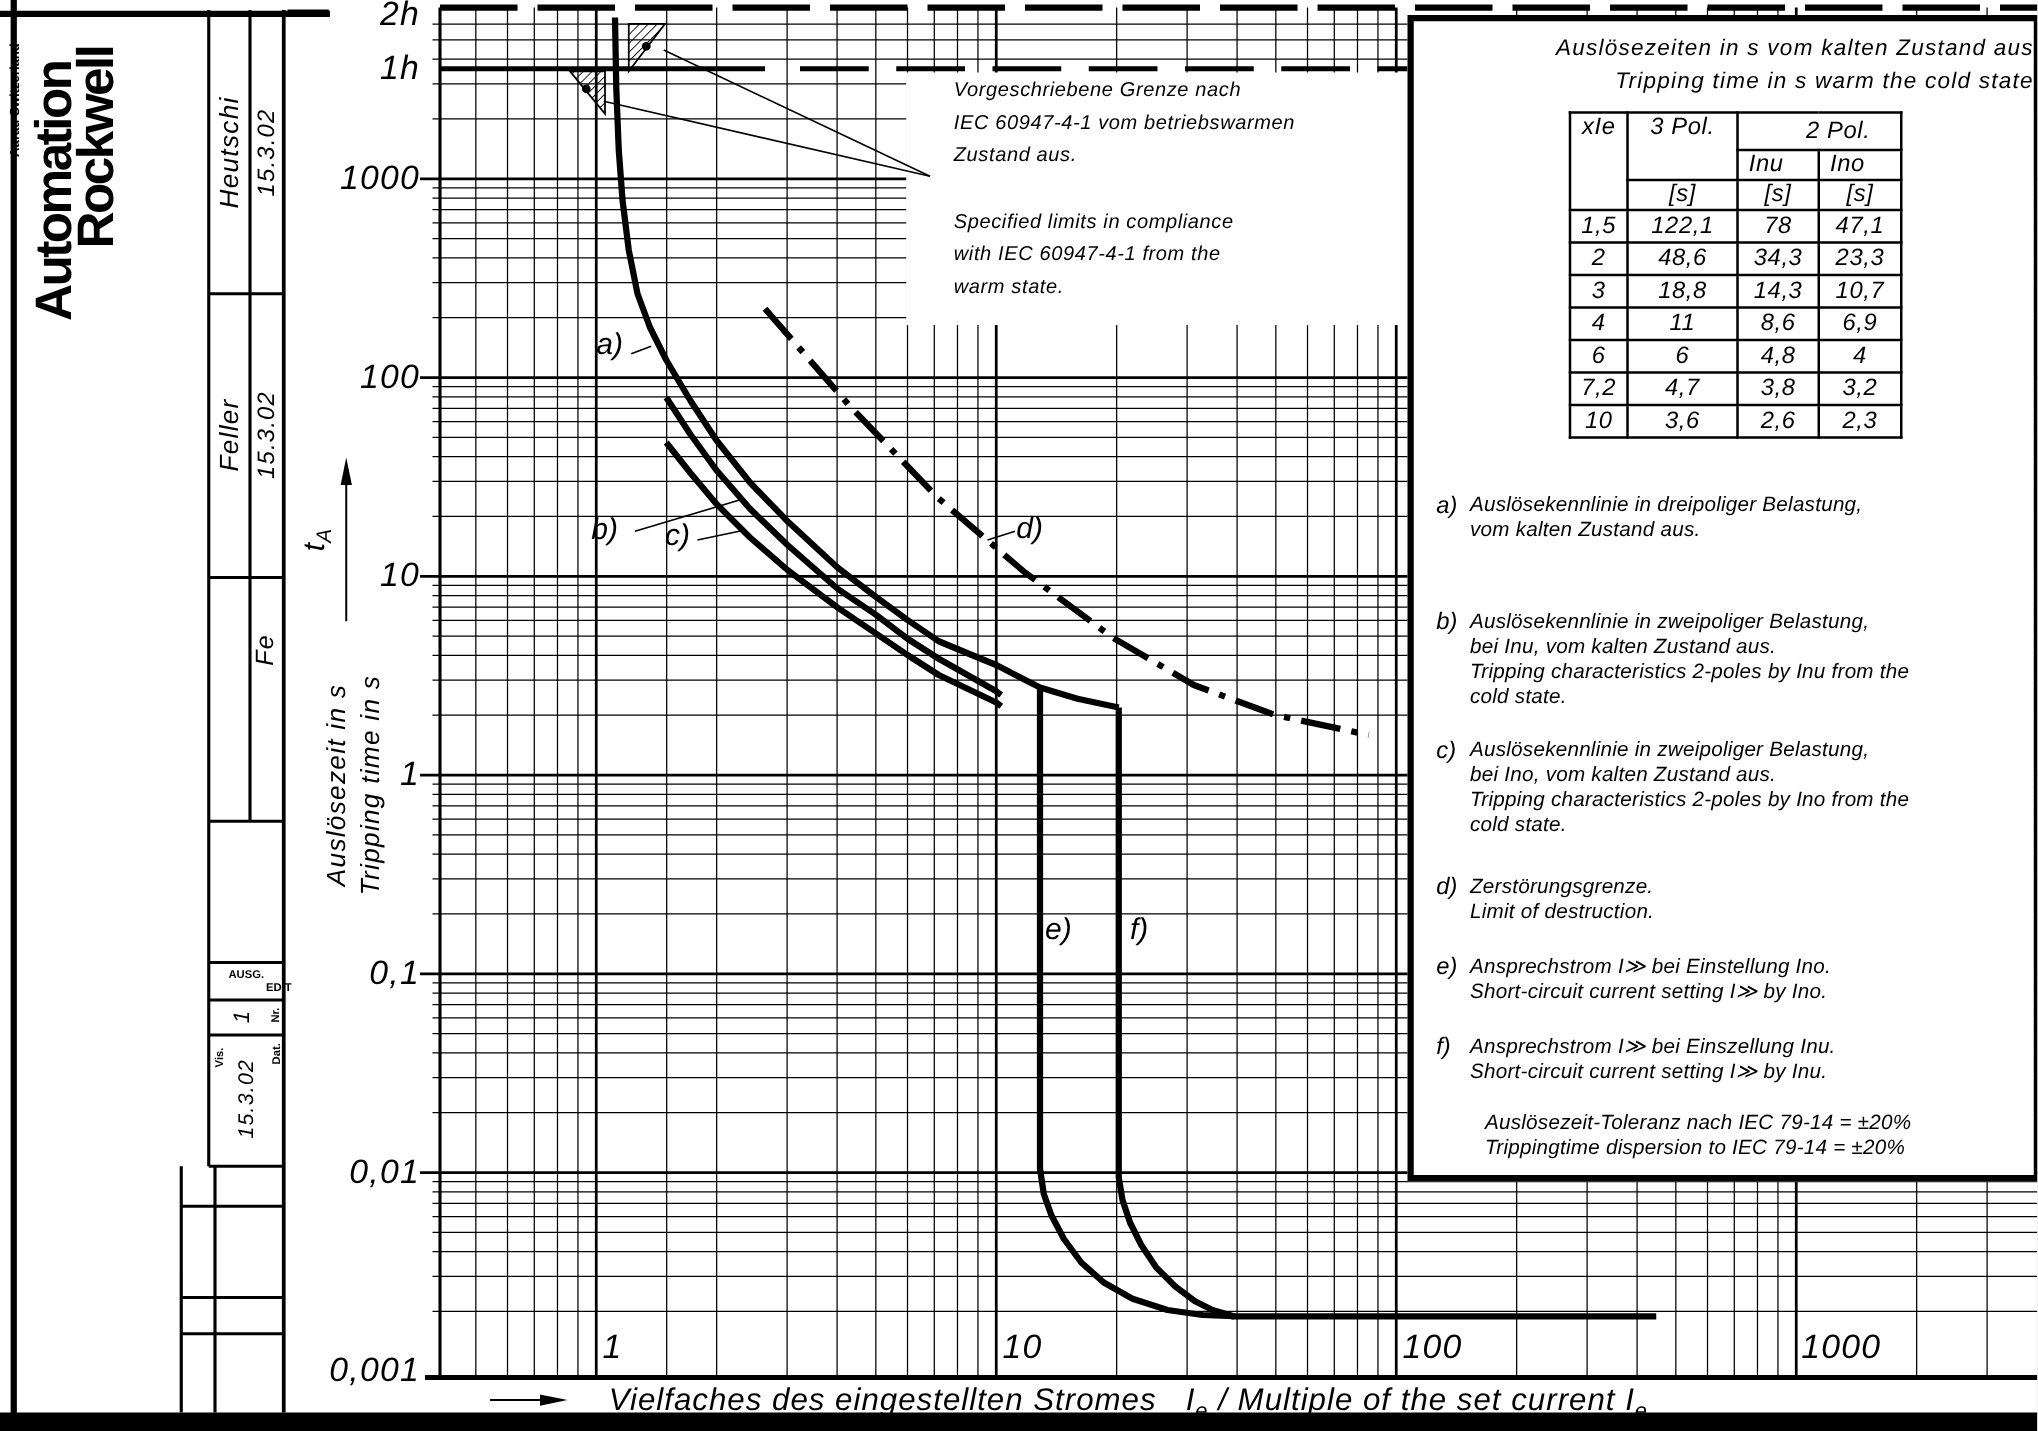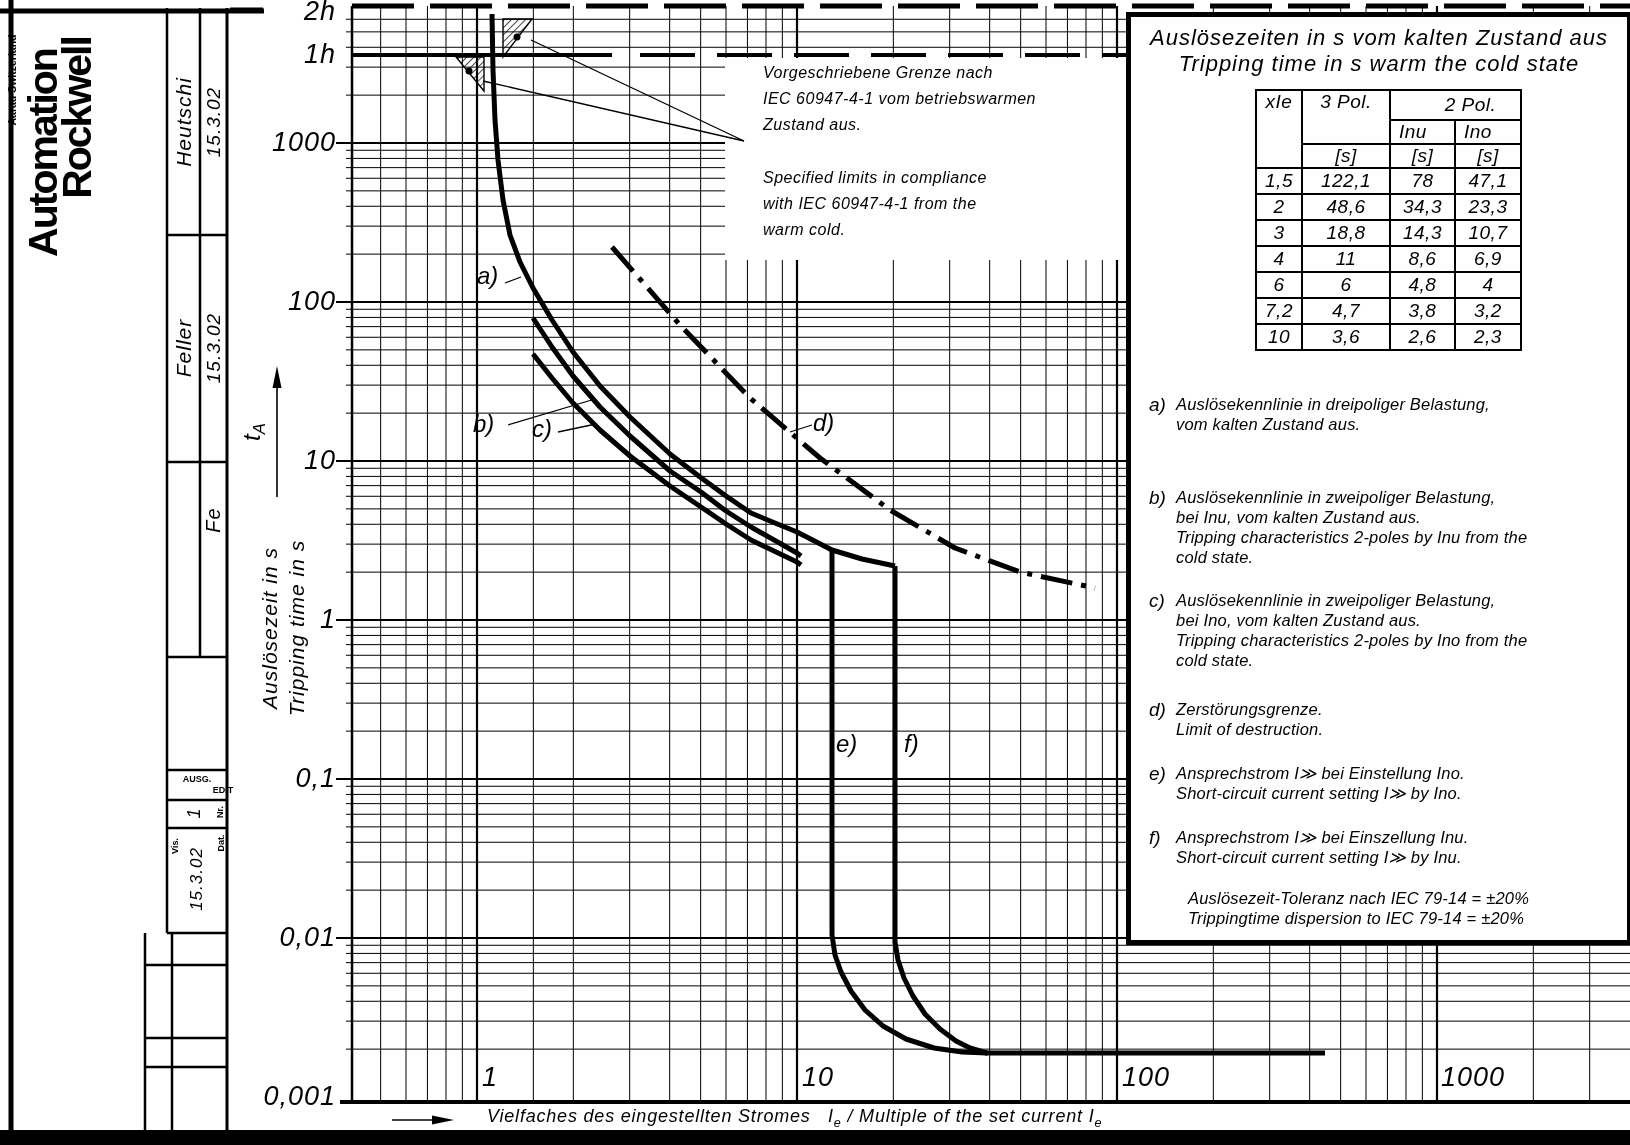--- a/index.html
+++ b/index.html
@@ -14,36 +14,36 @@
   .curvelabel{position:absolute;font-style:italic;font-size:24px;}
   .logo{font-weight:bold;letter-spacing:-2px;font-size:41px;}
   .tiny{font-size:9px;font-weight:bold;}
   .cellname{font-style:italic;font-size:21px;letter-spacing:1px;}
   .cellval{font-style:italic;font-size:19px;letter-spacing:1px;}
   #annotation{position:absolute;left:726px;top:60px;width:402px;font-style:italic;
               font-size:16px;line-height:26px;letter-spacing:.5px;padding-left:37px;box-sizing:border-box;}
   #annotation .para2{margin-top:27px;}
   #legend-box{position:absolute;left:1126px;top:12px;width:506px;height:933px;
               background:#fff;border:5px solid #000;box-sizing:border-box;}
-  #legend-title{position:absolute;left:0;top:8px;width:100%;text-align:center;
-                font-style:italic;font-size:22px;line-height:26px;letter-spacing:1px;}
+  #legend-title{position:absolute;left:0;top:8px;width:100%;text-align:right;
+                font-style:italic;font-size:18px;line-height:26px;letter-spacing:1px;}
   #trip-table{position:absolute;left:124px;top:72px;border-collapse:collapse;}
   #trip-table td{border:2px solid #000;text-align:center;font-style:italic;font-size:19px;
                  padding:0 3px;letter-spacing:.5px;}
   #trip-table td.hd1{height:28px;}
   #trip-table td.hd2{height:20px;text-align:left;padding-left:8px;}
   #trip-table td.hd3{height:22px;}
   #trip-table td.dr{height:24px;}
   .leg-item{position:absolute;left:0;width:100%;}
   .leg-letter{position:absolute;left:18px;top:0;font-style:italic;font-size:19px;}
   .leg-lines{position:absolute;left:45px;top:0;font-style:italic;font-size:16.5px;
              line-height:20px;white-space:nowrap;letter-spacing:.2px;}
   .leg-lines.noletter{left:57px;}
   #xaxis-sym{position:absolute;left:344px;top:1104px;font-style:italic;font-size:24px;margin-top:44px;}
-  #xaxis-title{position:absolute;left:487px;top:1106px;font-style:italic;font-size:18px;letter-spacing:.8px;}
+  #xaxis-title{position:absolute;left:487px;top:1106px;font-style:italic;font-size:25px;letter-spacing:.8px;}
   sub{font-size:70%;}
 </style>
 </head>
 <body>
 
 <div id="root">
 
   <svg id="chart-svg" width="1630" height="1145">
     <defs>
       <pattern id="hatch" width="5" height="5" patternUnits="userSpaceOnUse" patternTransform="rotate(45)">
@@ -228,21 +228,21 @@
     <div>Tripping time in s</div>
   </div>
   <div class="rot" style="left:254px;top:432px;font-style:italic;font-size:24px;"><span>t</span><sub>A</sub></div>
 
   <div id="annotation">
     <div>Vorgeschriebene Grenze nach</div>
     <div>IEC 60947-4-1 vom betriebswarmen</div>
     <div>Zustand aus.</div>
     <div class="para2">Specified limits in compliance</div>
     <div>with IEC 60947-4-1 from the</div>
-    <div>warm cold.</div>
+    <div>warm state.</div>
   </div>
 
   <div id="xaxis-sym"><span>I</span><sub>e</sub></div>
   <div id="xaxis-title">
     <span>Vielfaches des eingestellten Stromes</span>&nbsp;&nbsp;
     <span><span>I</span><sub>e</sub></span>
     <span>/</span>
     <span>Multiple of the set current</span>
     <span><span>I</span><sub>e</sub></span>
   </div>

